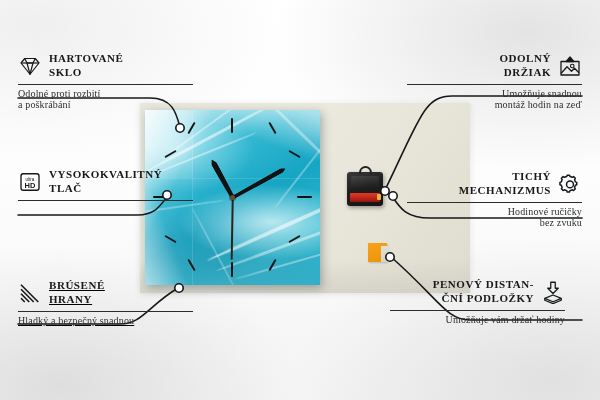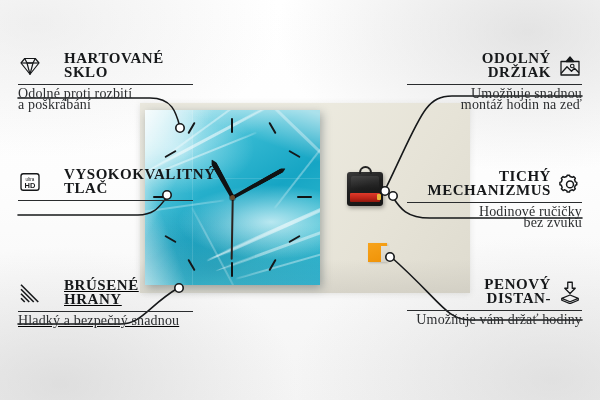--- a/index.html
+++ b/index.html
@@ -109,34 +109,34 @@
   
   .connectors { position:absolute; inset:0; pointer-events:none; }
 
   
   .feature { position:absolute; width:175px; }
   .feature.left  { text-align:left; }
   .feature.right { text-align:right; }
   .f-head { display:flex; align-items:center; gap:7px; }
   .feature.right .f-head { flex-direction:row-reverse; }
   .f-title { font-family:"Liberation Serif", serif; font-weight:700; color:#16181a;
-    font-size:15px; letter-spacing:.55px; line-height:13.5px; text-transform:uppercase;margin-left:15px; }
+    font-size:11px; letter-spacing:.55px; line-height:13.5px; text-transform:uppercase; }
   .f-rule { height:1px; background:#2a2c2e; margin:5px 0 4px; width:100%; }
-  .f-desc { font-family:"Liberation Serif", serif; color:#2c2e30; font-size:14px;
+  .f-desc { font-family:"Liberation Serif", serif; color:#2c2e30; font-size:10px;
     line-height:10.6px; letter-spacing:.15px; }
   .f-icon { width:24px; height:24px; flex:0 0 24px; display:block; }
   .f-icon svg { width:100%; height:100%; display:block; }
 
   
   .feat-glass  { left:18px;  top:52px;  }
   .feat-print  { left:18px;  top:168px; }
   .feat-edges  { left:18px;  top:279px;text-decoration:underline; }
   .feat-holder { left:407px; top:52px;  }
   .feat-mech   { left:407px; top:170px; }
-  .feat-foam   { left:407px; top:278px; }
+  .feat-foam   { left:390px; top:278px; }
 </style>
 </head>
 <body>
 
 <div id="stage">
 
   <div class="bg-base"></div>
 
   <div class="photo"></div>
 
@@ -326,20 +326,21 @@
         <svg viewBox="0 0 32 32">
           <g fill="none" stroke="#16181a" stroke-width="1.7" stroke-linejoin="round">
             <path d="M13 3 h6 v8 h4 l-7 7 -7 -7 h4 z"></path>
             <path d="M16 20 L5 24.5 L16 29 L27 24.5 Z"></path>
             <path d="M5 24.5 v2.5 L16 31.5 L27 27 v-2.5"></path>
           </g>
         </svg>
       </span>
       <span class="f-title">
         <span>PENOVÝ DISTAN-</span><br>
+        <span>ČNÍ PODLOŽKY</span>
       </span>
     </div>
     <div class="f-rule"></div>
     <div class="f-desc">
       <span>Umožňuje vám držať hodiny</span><br>
     </div>
   </div>
 
 </div>
 

